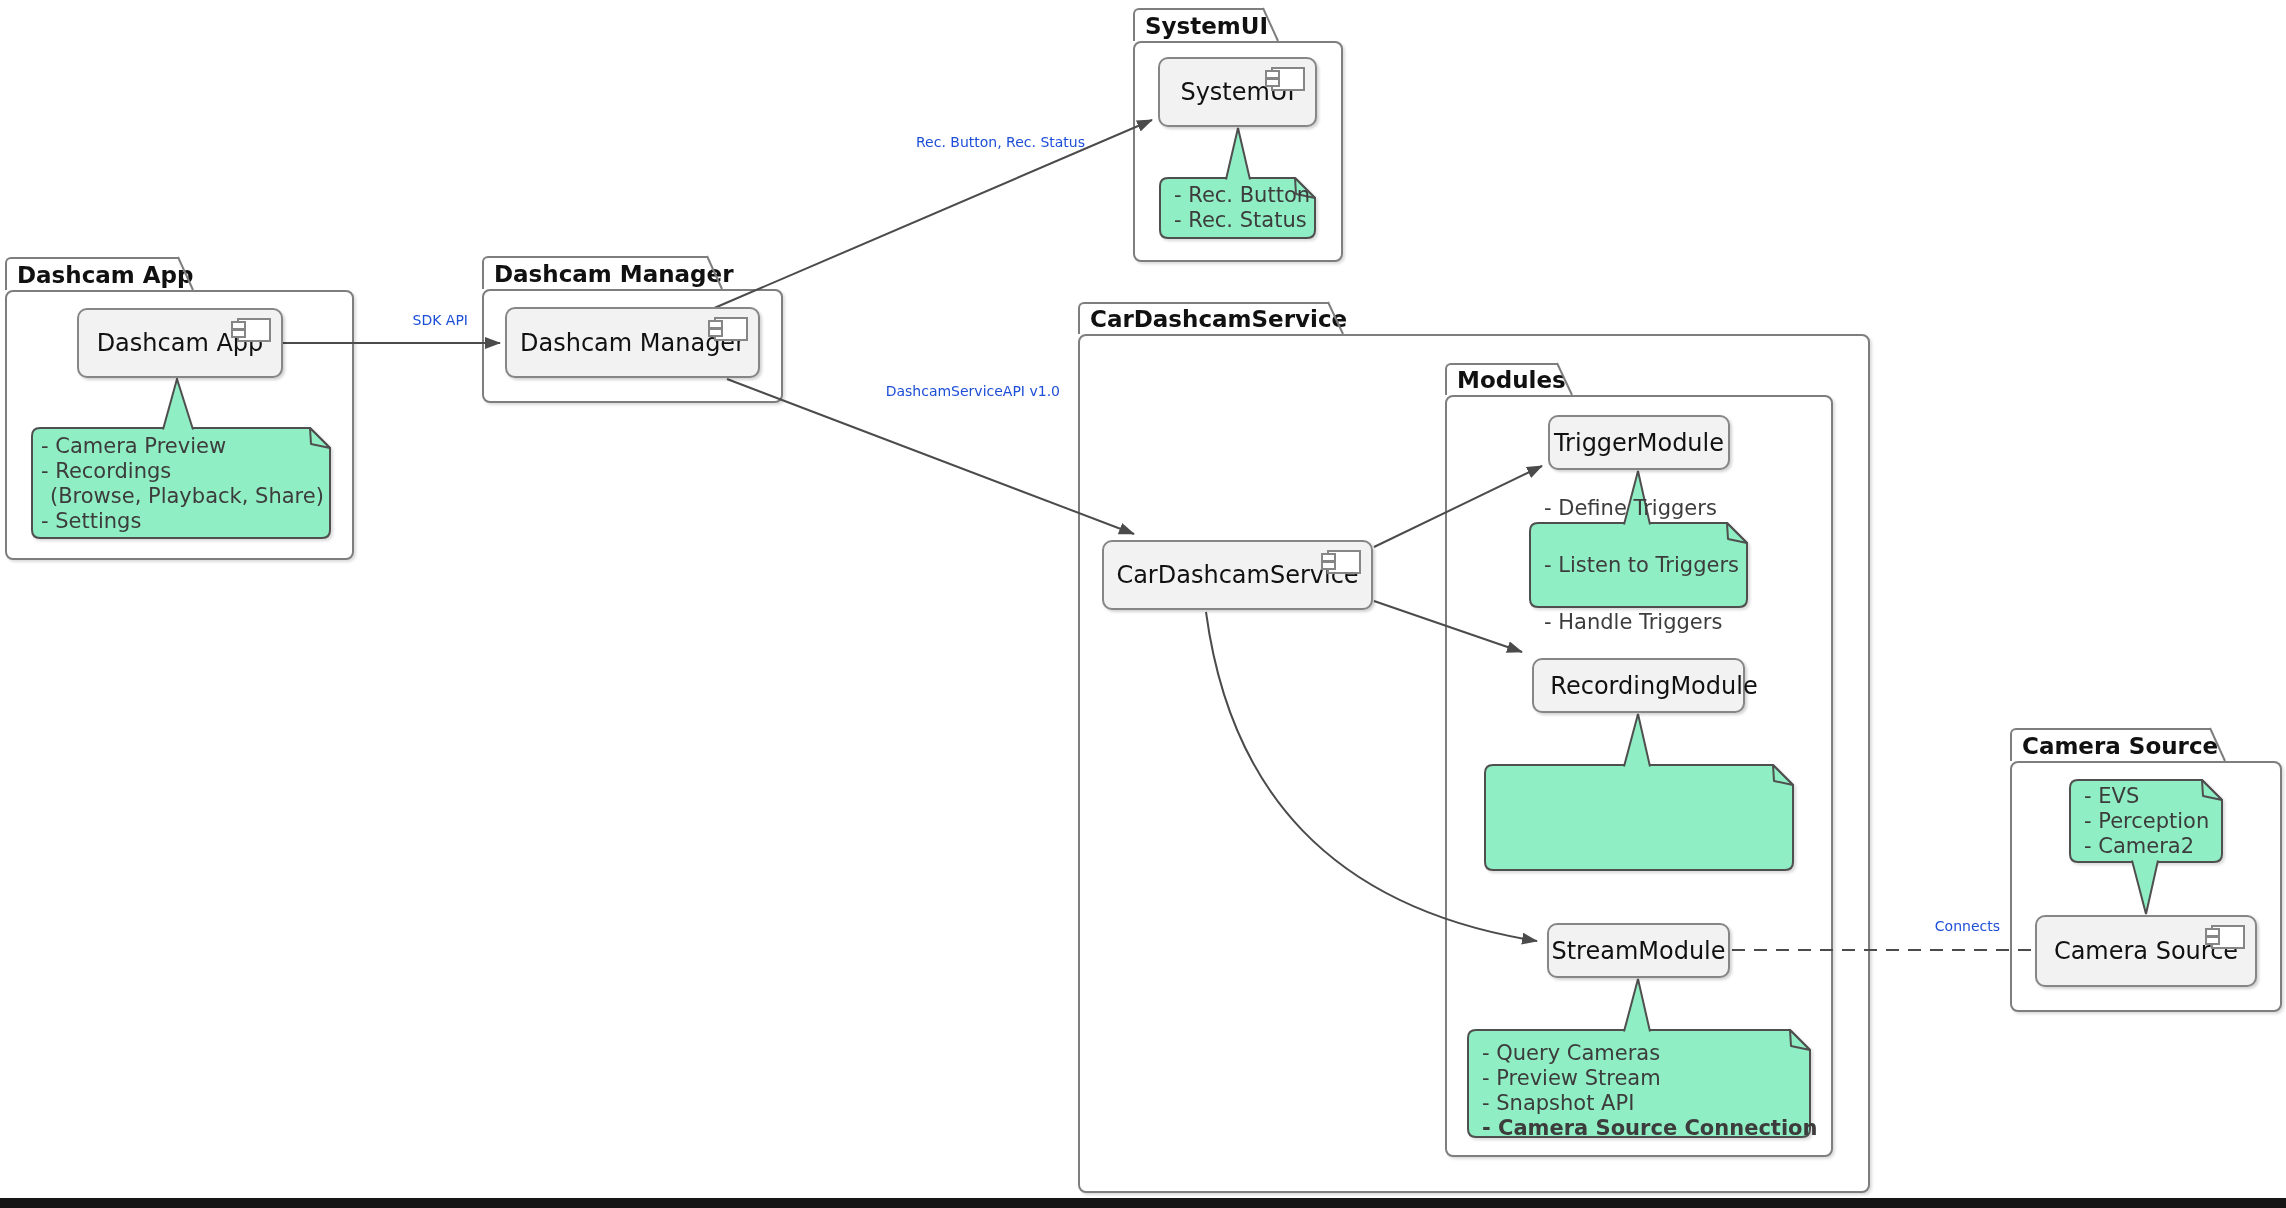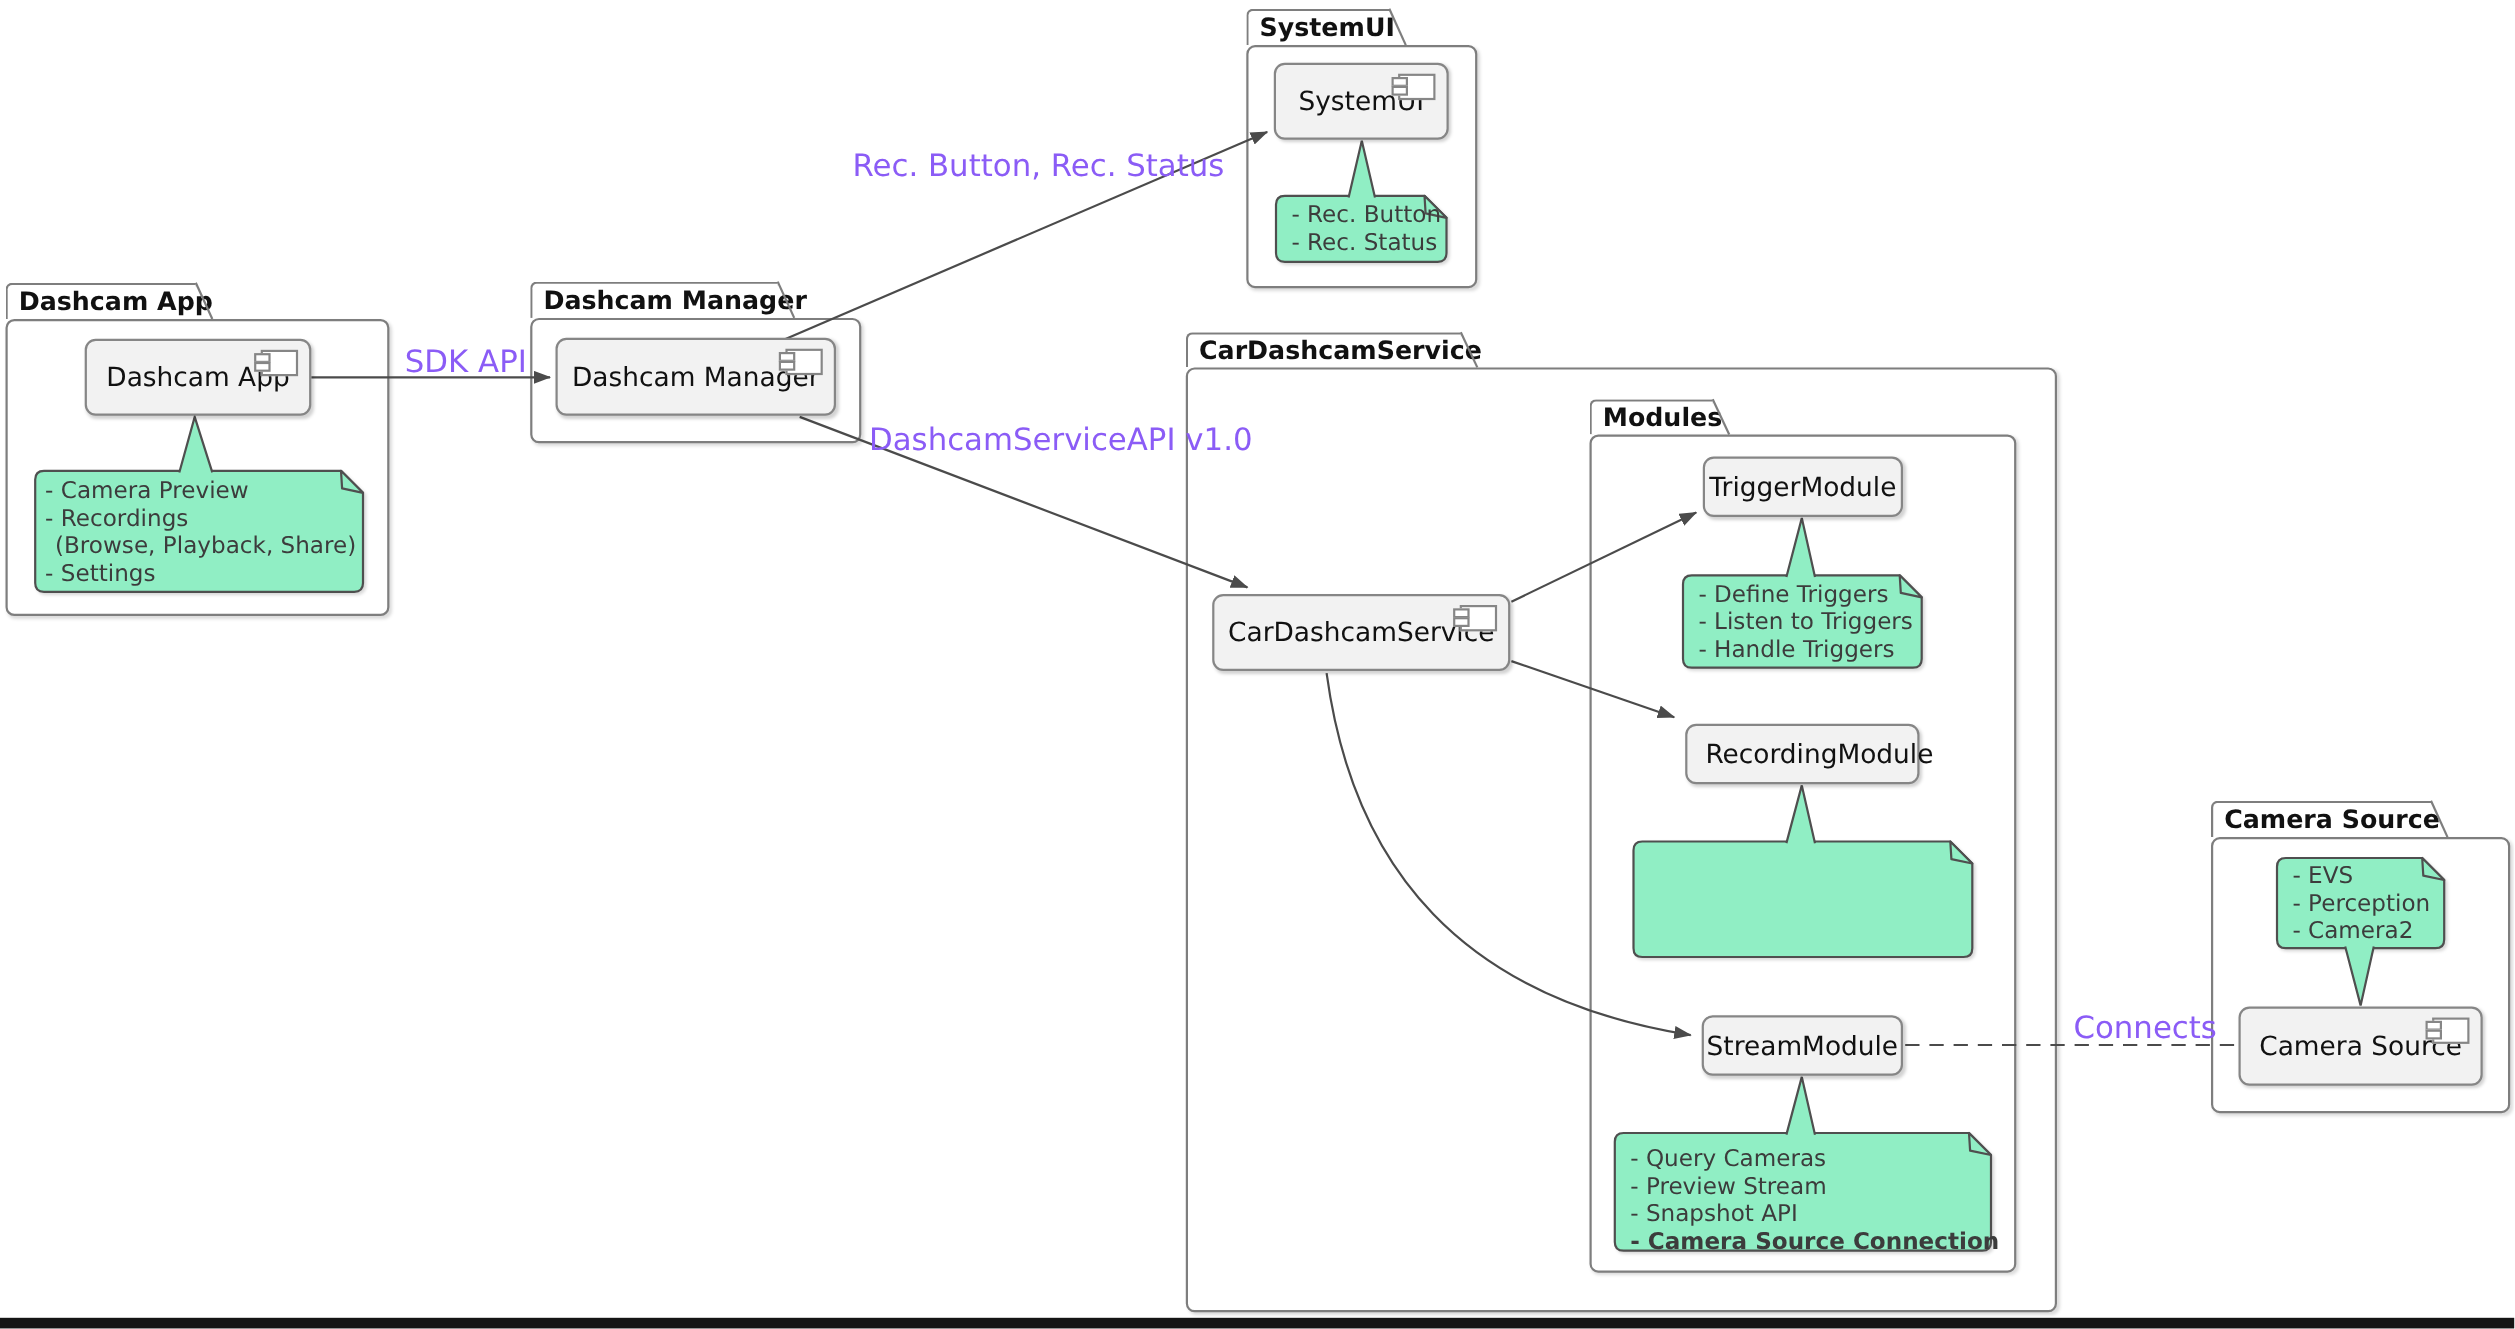--- a/index.html
+++ b/index.html
@@ -36,21 +36,21 @@
                   background:#ffffff;}
   .comp-icon .b1{top:1px;}
   .comp-icon .b2{top:9px;}
 
   .note-text{position:absolute;z-index:3;display:flex;flex-direction:column;justify-content:center;
              font-size:21px;line-height:25px;color:var(--note_text);}
   .note-line{white-space:nowrap;}
   .note-line.indent{padding-left:9px;}
   .note-line.bold{font-weight:bold;}
 
-  .edge-label{position:absolute;z-index:3;font-size:28px;color:#8b5cf6;text-align:right;white-space:nowrap;}
+  .edge-label{position:absolute;z-index:3;font-size:14px;color:#1d4ed8;text-align:right;white-space:nowrap;}
 
   .bottom-bar{position:absolute;z-index:4;left:0;bottom:0;width:2286px;height:10px;background:var(--bottom_bar);}
 </style>
 </head>
 <body>
 
 <div id="canvas">
 
   <div class="pkg-tab" style="left:5px;top:257px;width:173px;height:33px;">
     <span class="pkg-title">Dashcam App</span>
@@ -186,21 +186,21 @@
     <div class="note-line">- Recordings</div>
     <div class="note-line indent">(Browse, Playback, Share)</div>
     <div class="note-line">- Settings</div>
   </div>
 
   <div class="note-text" style="left:1174px;top:180px;width:140px;height:56px;">
     <div class="note-line">- Rec. Button</div>
     <div class="note-line">- Rec. Status</div>
   </div>
 
-  <div class="note-text" style="left:1544px;top:525px;width:200px;height:80px;">
+  <div class="note-text" style="left:1544px;top:525px;width:200px;height:80px;gap:32px;">
     <div class="note-line">- Define Triggers</div>
     <div class="note-line">- Listen to Triggers</div>
     <div class="note-line">- Handle Triggers</div>
   </div>
 
 
   <div class="note-text" style="left:1482px;top:1032px;width:320px;height:117px;">
     <div class="note-line">- Query Cameras</div>
     <div class="note-line">- Preview Stream</div>
     <div class="note-line">- Snapshot API</div>

